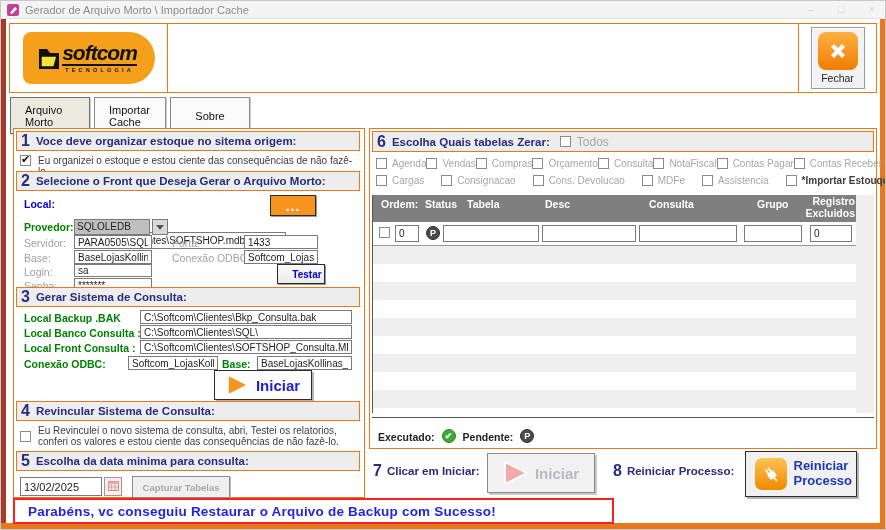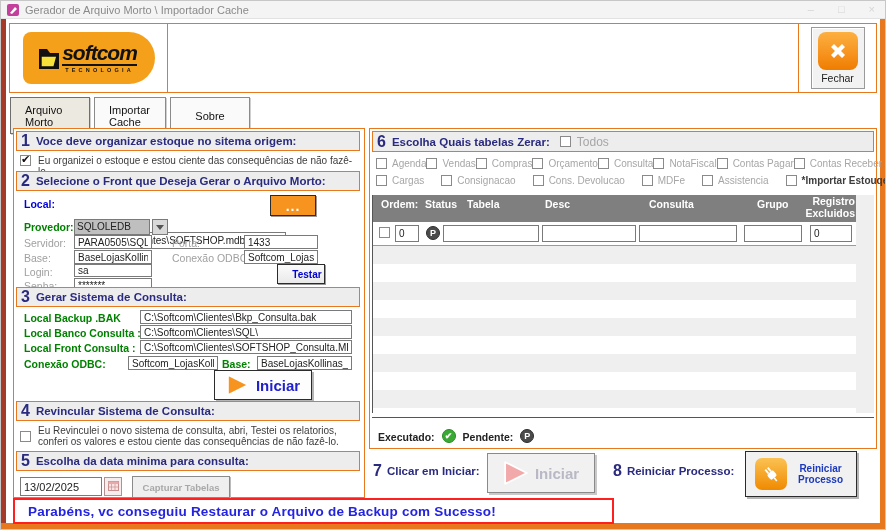--- a/index.html
+++ b/index.html
@@ -92,21 +92,21 @@
 
   
   .s7s8 { position:absolute; left:368px; top:450px; width:508px; height:47px; }
   .numlabel { display:flex; align-items:center; gap:5px; }
   .numlabel .num { color:#2a2a7f; font-weight:bold; font-size:16px; }
   .numlabel .ttl { color:#2a2a7f; font-weight:bold; font-size:11.5px; }
   .iniciar-disabled { position:absolute; left:118px; top:2px; width:108px; height:40px; display:flex; align-items:center; justify-content:center; gap:6px; background:#f1f1f1; border:1px solid #8a8a8a; box-shadow:2px 2px 0 #c9c9c9; }
   .iniciar-disabled .txt { color:#b9b9c6; font-weight:bold; font-size:15px; }
   .reiniciar-btn { position:absolute; left:376px; top:0px; width:112px; height:46px; display:flex; align-items:center; justify-content:center; gap:7px; background:#f1f1f1; border:1px solid #2b2b2b; box-shadow:2px 2px 0 #b5b5b5; cursor:pointer; }
   .plug-box { width:32px; height:32px; border-radius:7px; background:linear-gradient(180deg,#fbc253,#f08a00); display:flex; align-items:center; justify-content:center; }
-  .reiniciar-btn .txt { color:#1c39bb; font-weight:bold; font-size:10px; line-height:1.15; text-align:center; width:54px; }
+  .reiniciar-btn .txt { color:#1c39bb; font-weight:bold; font-size:13px; line-height:1.15; text-align:right; width:54px; }
 
   
   .message-box { position:absolute; left:12px; top:497px; width:601px; height:26px; border:2px solid #ff1f1f; display:flex; align-items:center; padding-left:13px; background:#fff;text-align:right; }
   .message-box .msg { color:#2424e0; font-weight:bold; font-size:13.5px; letter-spacing:0.2px; }
 </style>
 </head>
 <body>
 
 <div id="window">
 

